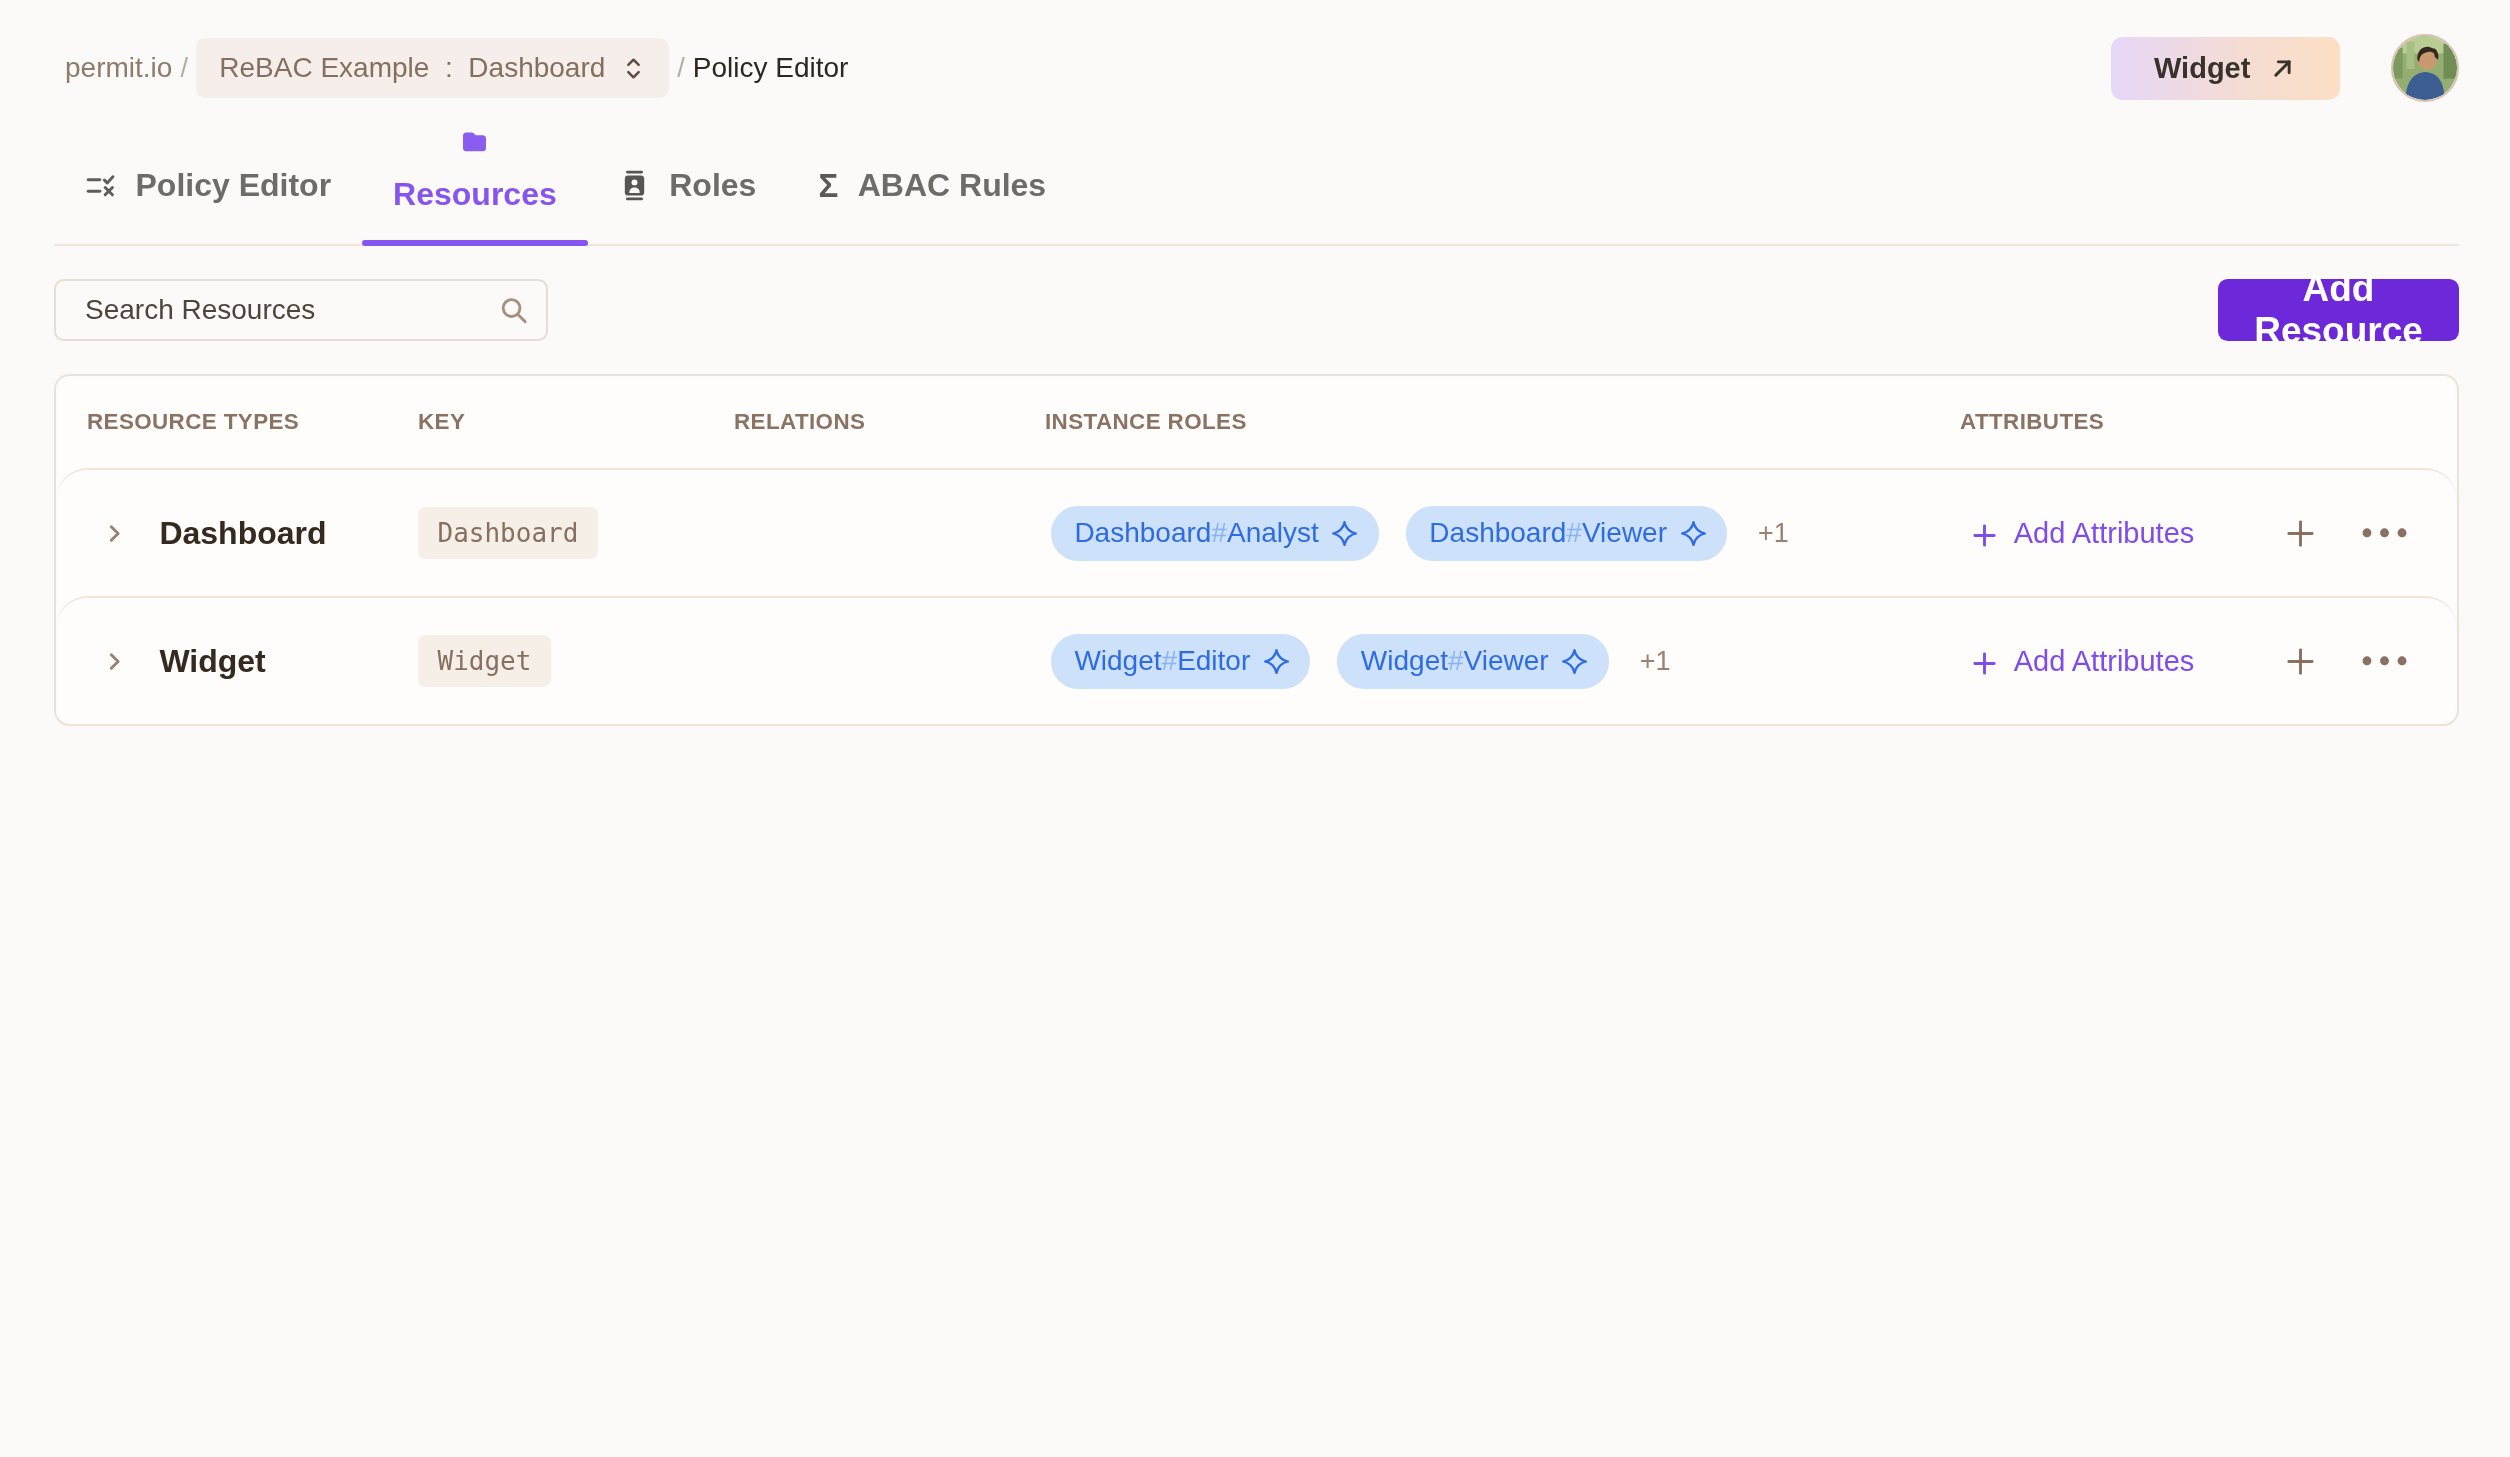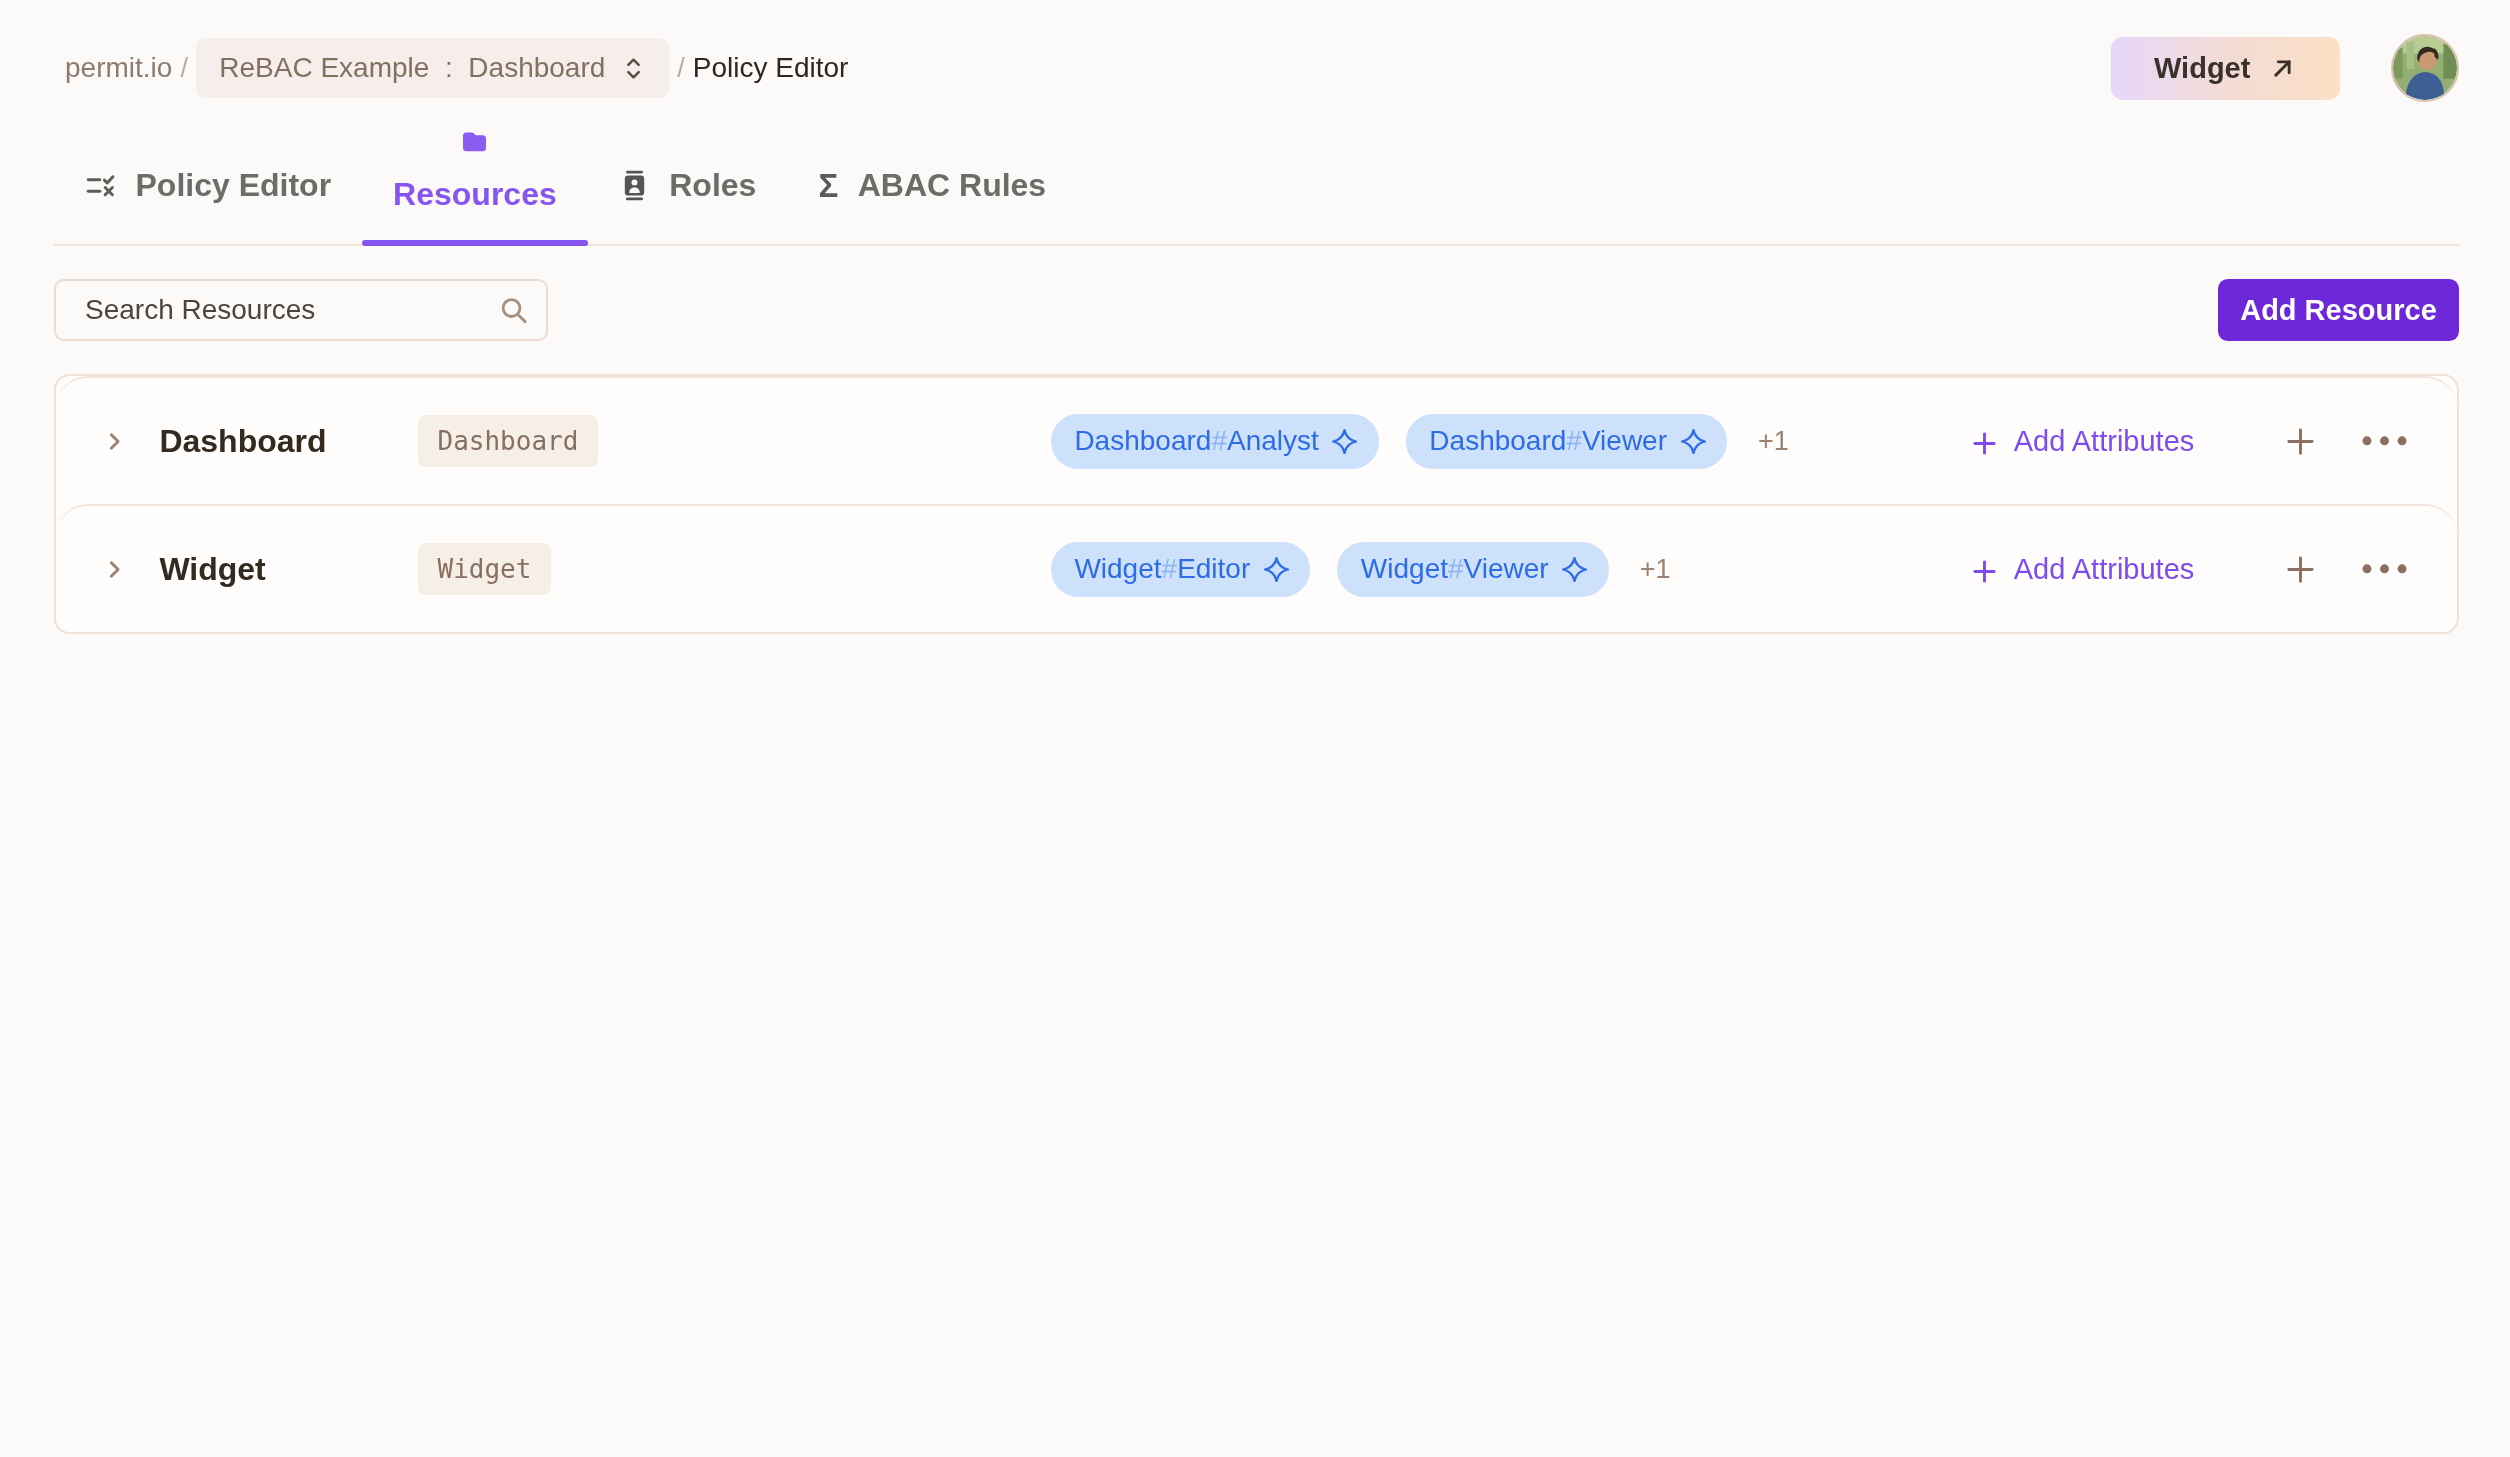--- a/index.html
+++ b/index.html
@@ -66,21 +66,21 @@
   .search-wrap input {
     width:100%; height:100%; border:2px solid #eadcd3; border-radius:9.8px;
     background:transparent; padding:0 70px 0 29px;
     font-family:inherit; font-size:28px; color:#0f172a; outline:none;
   }
   .search-wrap input::placeholder { color:#4e443b; opacity:1; }
   .search-icon { position:absolute; right:19.5px; top:50%; transform:translateY(-50%); display:flex; }
   .add-resource-btn {
     width:241px; height:62px; border-radius:9.8px; border:none; cursor:pointer;
     background:#6c28d9; color:#ffffff;
-    font-family:inherit; font-size:29px; font-weight:600;
+    font-family:inherit; font-size:37px; font-weight:600;
     display:flex; align-items:center; justify-content:center;
   }
 
   
   .rtable {
     margin:33px 51px 0 54px;
     background:#fefdfc; border:2px solid #eee1d8; border-radius:15.6px;
     overflow:hidden;
   }
   .trow {
@@ -231,20 +231,28 @@
         </svg>
     </span>
   </div>
   <button class="add-resource-btn">
     <span>Add Resource</span>
   </button>
 </div>
 
 <div class="rtable">
 
+  <div class="trow thead">
+    <div class="th">RESOURCE TYPES</div>
+    <div class="th">KEY</div>
+    <div class="th">RELATIONS</div>
+    <div class="th">INSTANCE ROLES</div>
+    <div class="th">ATTRIBUTES</div>
+    <div class="th"></div>
+  </div>
 
   <div class="trow data-row">
     <div class="cell-name">
       <span class="expander">
         <svg width="23.4" height="25" viewBox="0 0 24 24" fill="none" stroke="#9b8170" stroke-width="3" stroke-linecap="round" stroke-linejoin="round">
             <path d="M8.5 5 L15.5 12 L8.5 19"></path>
           </svg>
       </span>
       <span class="res-name">Dashboard</span>
     </div>

